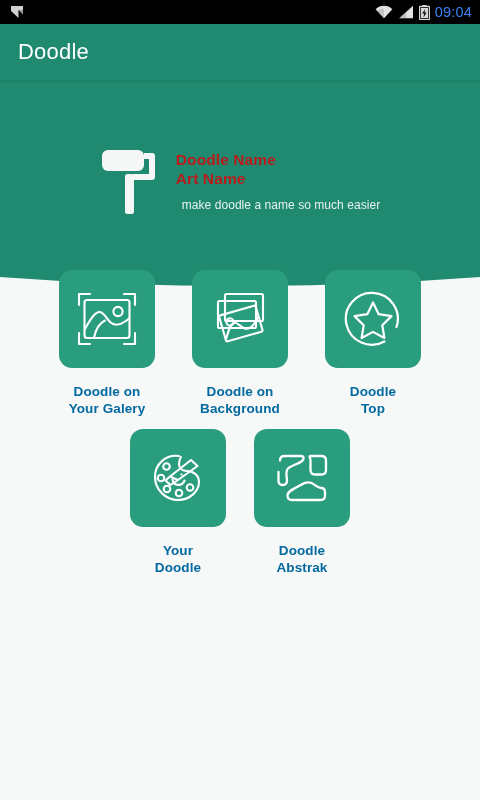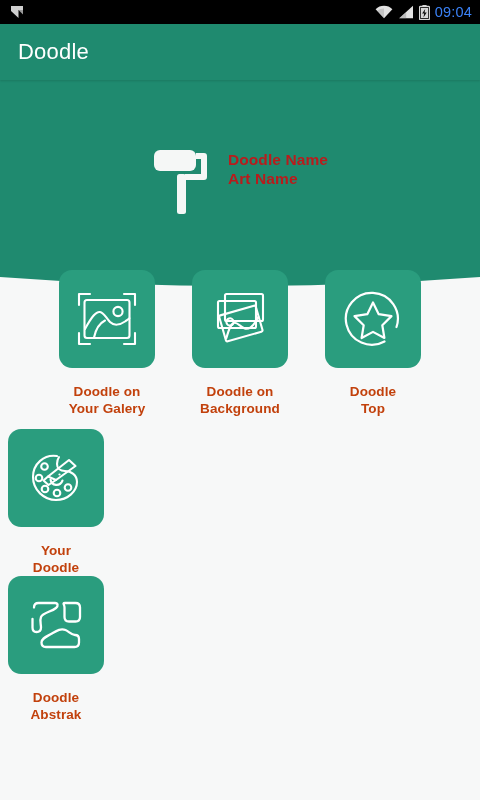--- a/index.html
+++ b/index.html
@@ -110,21 +110,21 @@
     position: absolute;
     top: 270px; left: 0;
     width: 480px;
     z-index: 10;
   }
   .tile-row {
     display: flex;
     justify-content: center;
   }
   .tile-row.row-1 { gap: 21px; }
-  .tile-row.row-2 { gap: 0; margin-top: 12px; flex-direction: column; }
+  .tile-row.row-2 { gap: 12px; margin-top: 12px; }
 
   .tile-cell {
     width: 112px;
     display: flex;
     flex-direction: column;
     align-items: center;
   }
   .tile-box {
     width: 96px;
     height: 98px;
@@ -132,21 +132,21 @@
     border-radius: 13px;
     display: flex;
     align-items: center;
     justify-content: center;
     cursor: pointer;
   }
   .tile-box svg { display: block; }
   .tile-label {
     margin-top: 15px;
     text-align: center;
-    color: #c2410c;
+    color: #0369a1;
     font-size: 13.5px;
     font-weight: bold;
     line-height: 17px;
     letter-spacing: 0.1px;
     white-space: pre-line;
   }
 </style>
 </head>
 <body>
 
@@ -190,20 +190,21 @@
 
   <div id="hero-content">
     <svg id="roller-icon" viewBox="0 0 62 72">
       <rect x="2" y="6" width="42" height="21" rx="6" fill="#F5F7F6"></rect>
       <path d="M44 9 L52 9 A3 3 0 0 1 55 12 L55 33 A3 3 0 0 1 52 36 L33 36 L33 30 L49 30 L49 15 L44 15 Z" fill="#F5F7F6"></path>
       <rect x="25" y="30" width="9" height="40" rx="2.5" fill="#F5F7F6"></rect>
     </svg>
     <div id="hero-text">
       <div class="hero-line1">Doodle Name</div>
       <div class="hero-line2">Art Name</div>
+      <div class="hero-sub">make doodle a name so much easier</div>
     </div>
   </div>
 
   <div id="tile-grid">
 
     <div class="tile-row row-1">
 
       <div class="tile-cell">
         <div class="tile-box">
           <svg width="62" height="54" viewBox="0 0 62 54">

